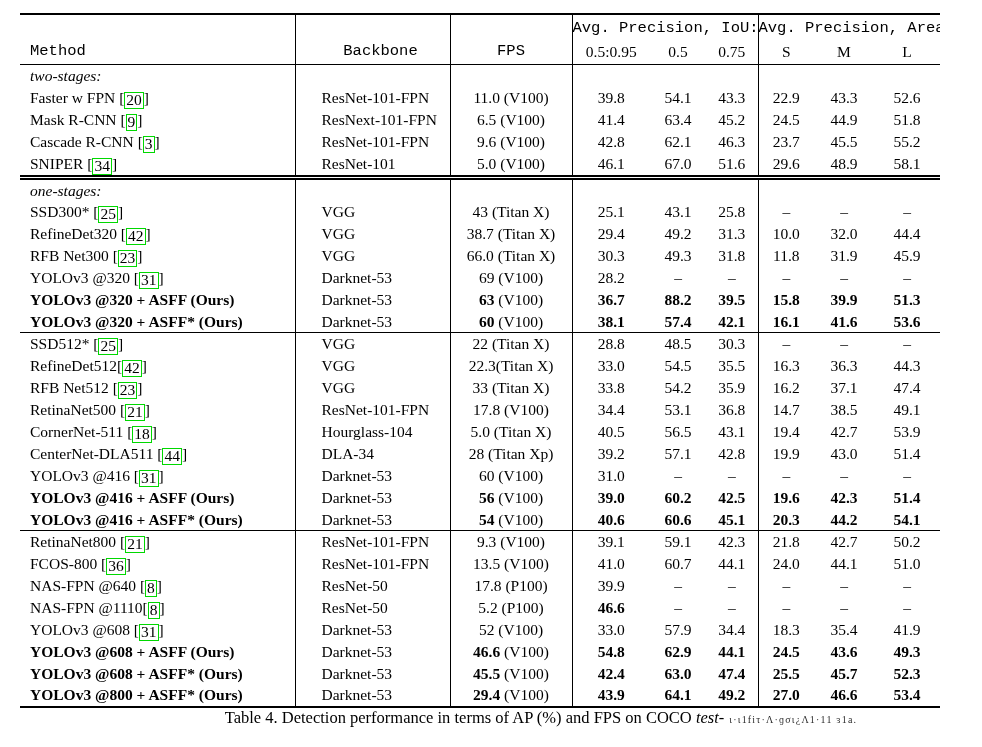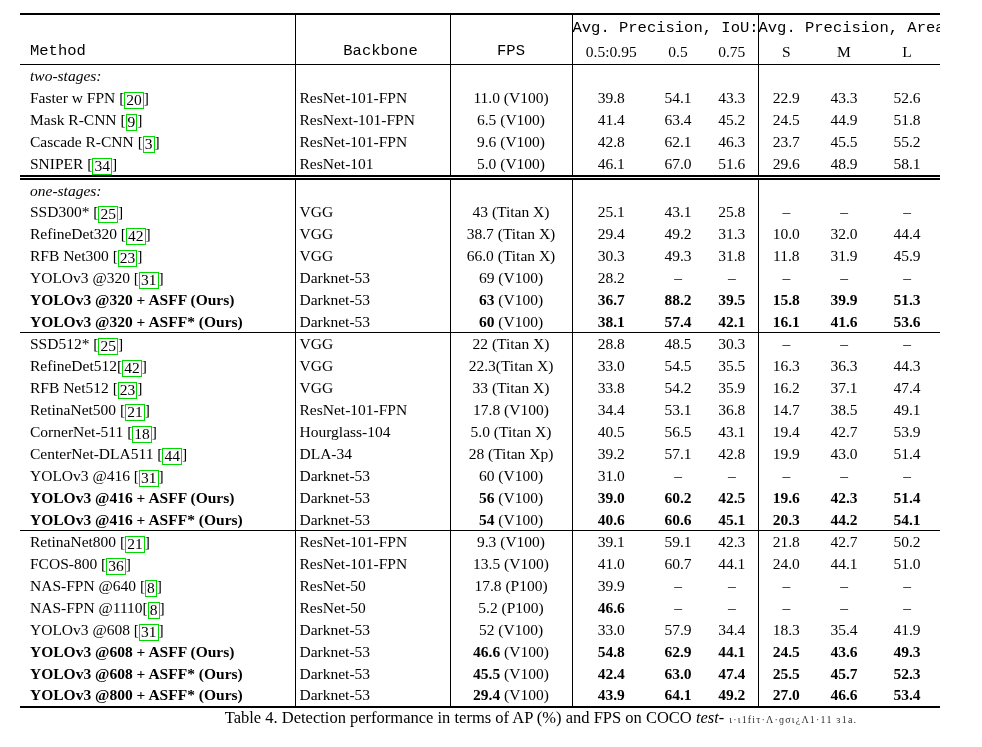--- a/index.html
+++ b/index.html
@@ -5,21 +5,21 @@
   html,body{margin:0;padding:0;background:#ffffff;}
   .page{position:relative;width:982px;height:747px;background:#ffffff;overflow:hidden;
         font-family:"Liberation Serif", serif;color:#000;}
   table.results{position:absolute;left:20px;top:13px;width:920px;border-collapse:collapse;table-layout:fixed;}
   th,td{padding:0;font-size:15.5px;font-weight:normal;color:#000;white-space:pre;overflow:hidden;}
   td{height:21.5px;line-height:21.5px;}
   thead tr.h1 th{border-top:2.2px solid #000;height:24px;line-height:26px;vertical-align:bottom;font-family:Liberation Mono, monospace;}
   thead th.rs{vertical-align:middle;line-height:18px;}
   thead tr.h2 th{height:23px;line-height:21px;vertical-align:top;}
   .c-method{text-align:left;padding-left:10px;border-right:1.3px solid #000;}
-  .c-backbone{text-align:left;padding-left:4px;border-right:1.3px solid #000;}
+  .c-backbone{text-align:left;padding-left:26px;border-right:1.3px solid #000;}
   .c-fps{text-align:center;border-right:1.3px solid #000;}
   .c-iou3{border-right:1.3px solid #000;}
   .grp{text-align:center;}
   .num{text-align:center;}
   .b{font-weight:bold;}
   tr.first td{border-top:1.6px solid #000;}
   tr.sep-double td{border-top:5px double #000;}
   tr.sep-single td{border-top:1.6px solid #000;}
   tr.last td{border-bottom:2.2px solid #000;}
   .cite{display:inline-block;border:1.6px solid var(--cite-green,#00d800);padding:0 1px;

